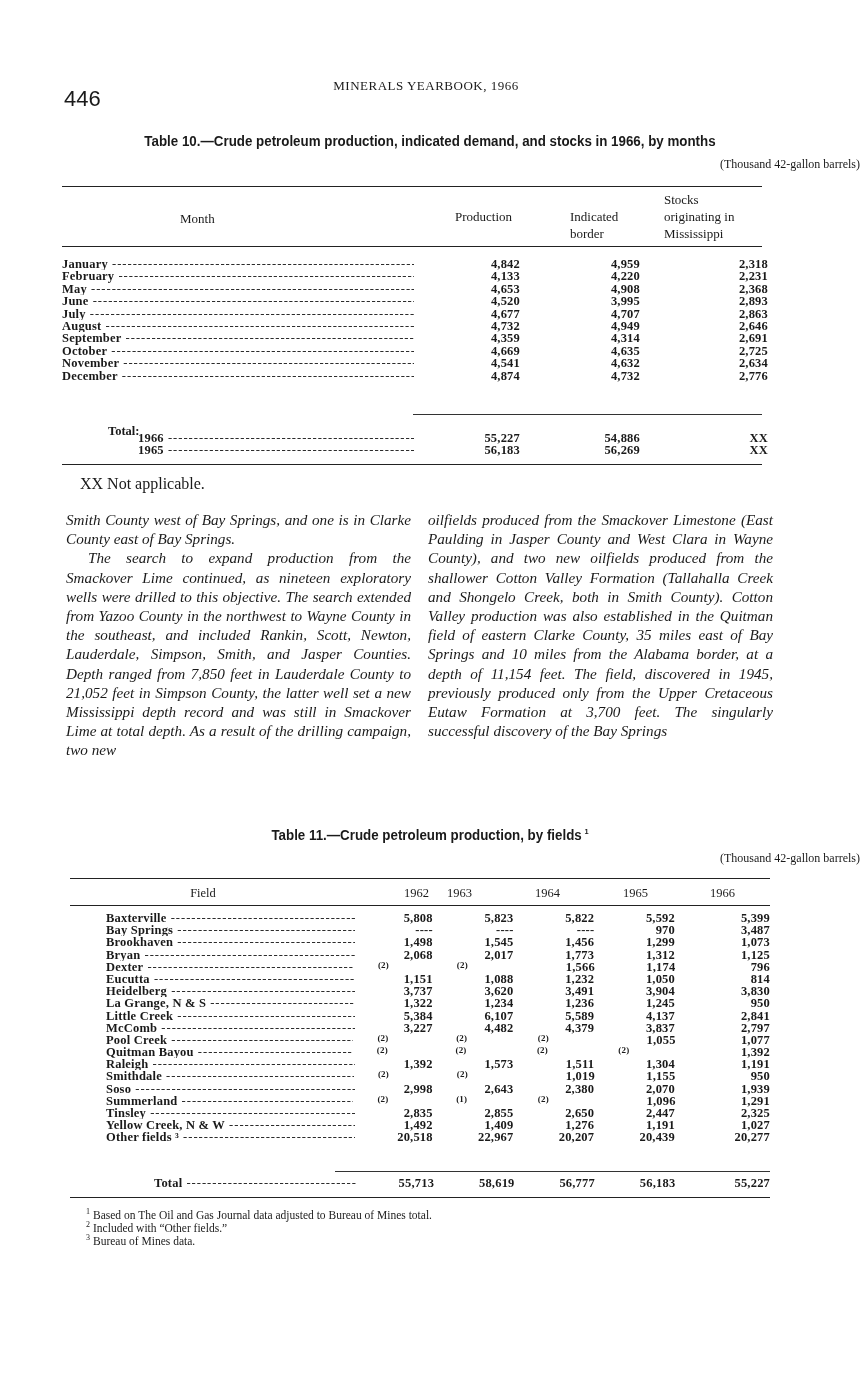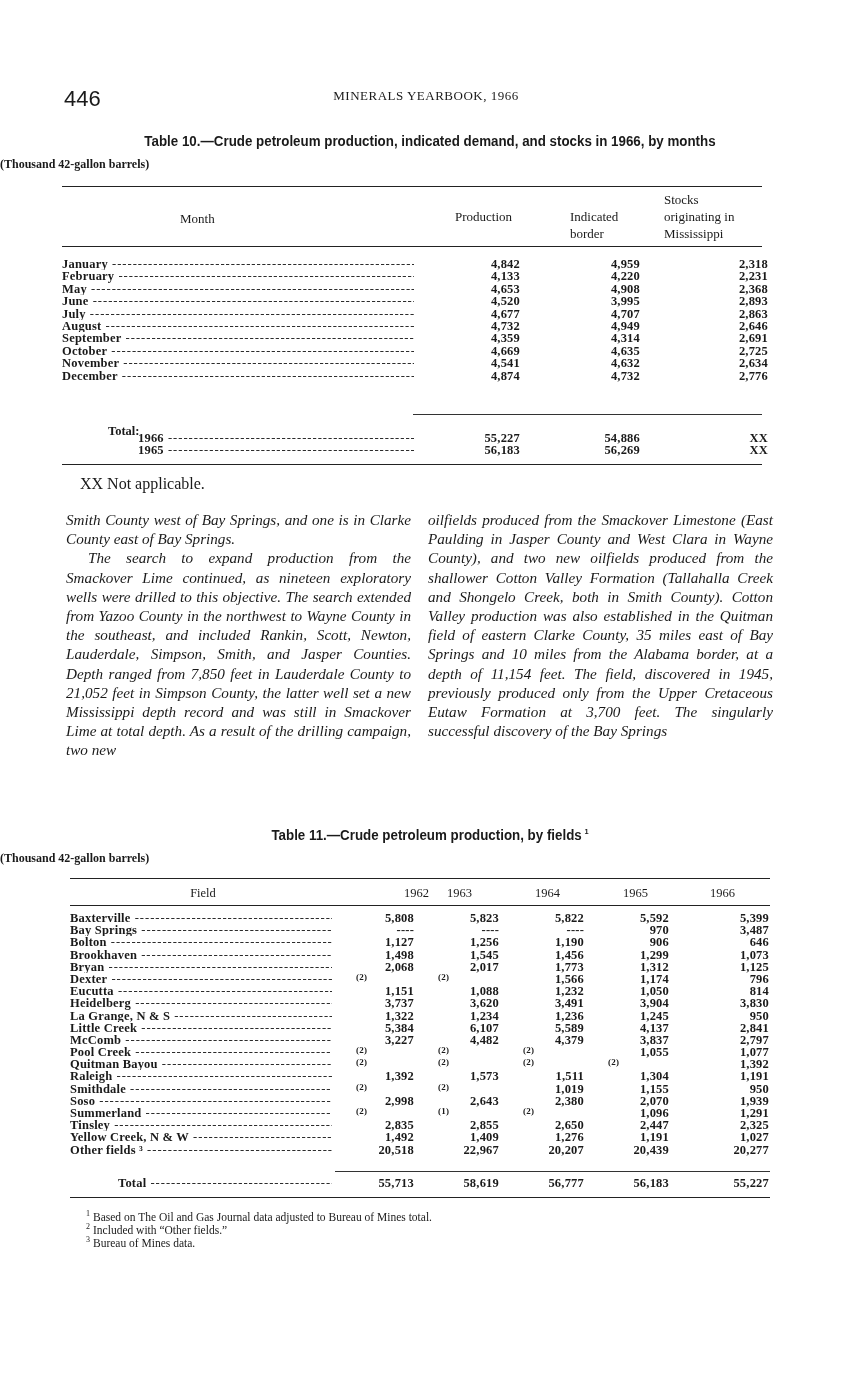--- a/index.html
+++ b/index.html
@@ -1,22 +1,22 @@
 <!DOCTYPE html>
 <html><head>
 <meta charset="utf-8">
 <style>
   html, body { margin: 0; padding: 0; background: #ffffff; }
   body { width: 860px; height: 1380px; position: relative; color: #1a1a1a; font-family: "Liberation Serif", "DejaVu Serif", serif; overflow: hidden; }
 
   .page-number { position: absolute; left: 64px; top: 86px; font-size: 22px; font-family: "Liberation Sans", sans-serif; }
-  .running-head { position: absolute; left: 0; width: 852px; top: 88px; text-align: center; font-size: 13px; letter-spacing: 0.5px; }
+  .running-head { position: absolute; left: 0; width: 852px; top: 78px; text-align: center; font-size: 13px; letter-spacing: 0.5px; }
 
   .tbl-title { position: absolute; left: 0; width: 860px; text-align: center; font-weight: bold; font-size: 14.5px; font-family: "Liberation Sans", sans-serif; transform: scaleX(0.92); }
-  .tbl-sub { position: absolute; left: 0; width: 860px; text-align: left; font-size: 12px; font-weight: bold; }
+  .tbl-sub { position: absolute; left: 0; width: 860px; text-align: right; font-size: 12px; }
   .rule { position: absolute; height: 0; border-top: 1.5px solid #222; }
   .rule.thin { border-top: 1px solid #333; }
 
   
   .t10-head { position: absolute; font-size: 13px; text-align: left; line-height: 17px; }
   .t10-rows { position: absolute; top: 258px; left: 62px; width: 706px; }
   .t10-row { display: flex; height: 12.4px; line-height: 12.4px; font-size: 12.5px; font-weight: bold; letter-spacing: 0.2px; }
   .t10-row .lbl { width: 352px; white-space: nowrap; overflow: hidden; }
   .t10-row .lbl::after { content: " ---------------------------------------------------------------------"; font-weight: normal; letter-spacing: 1px; }
   .t10-row .c1 { width: 106px; text-align: right; }
@@ -31,31 +31,31 @@
   
   .col { position: absolute; top: 510px; width: 345px; font-size: 15.2px; line-height: 19.2px; text-align: justify; font-family: "Liberation Serif", "DejaVu Serif", serif; }
   .col p { margin: 0; font-style: italic; }
   .col p.indent { text-indent: 22px; }
   .col-left { left: 66px; }
   .col-right { left: 428px; }
 
   
   .t11-head { position: absolute; top: 886px; font-size: 12.5px; }
   .t11-rows { position: absolute; top: 912px; left: 70px; width: 700px; }
-  .t11-row { display: flex; height: 12.2px; line-height: 12.2px; font-size: 12.5px; font-weight: bold; letter-spacing: 0.2px; }
+  .t11-row { display: flex; height: 12.2px; line-height: 12.2px; font-size: 12.5px; font-weight: bold; letter-spacing: 0.2px; margin-left: 36px; }
   .t11-row .lbl { width: 262px; white-space: nowrap; overflow: hidden; }
   .t11-row .lbl::after { content: " ---------------------------------------------------------------"; font-weight: normal; letter-spacing: 1px; }
   .t11-row .v { width: 85px; text-align: right; }
   .t11-row .v.n1 { width: 82px; }
   .t11-row .v.n5 { width: 100px; }
   .t11-row .v.note { text-align: left; padding-left: 24px; box-sizing: border-box; font-size: 9px; vertical-align: top; line-height: 9px; }
   .t11-total { position: absolute; top: 1177px; left: 70px; width: 700px; }
   .t11-total .t11-row .lbl { padding-left: 48px; width: 214px; }
 
-  .fn { position: absolute; left: 86px; font-size: 11.5px; line-height: 18px; }
+  .fn { position: absolute; left: 86px; font-size: 11.5px; line-height: 13px; }
   .fn sup { font-size: 8px; margin-right: 3px; }
 </style>
 </head>
 <body>
 
 <div class="page-number">446</div>
 <div class="running-head">MINERALS YEARBOOK, 1966</div>
 
 <div class="tbl-title" style="top:133px;">Table 10.—Crude petroleum production, indicated demand, and stocks in 1966, by months</div>
 <div class="tbl-sub" style="top:157px;">(Thousand 42-gallon barrels)</div>
@@ -189,28 +189,20 @@
     </div>
   <div class="t11-row">
       <span class="lbl">Bay Springs</span>
       <span class="v n1">----</span>
       <span class="v">----</span>
       <span class="v">----</span>
       <span class="v">970</span>
       <span class="v n5">3,487</span>
     </div>
   <div class="t11-row">
-      <span class="lbl">Bolton</span>
-      <span class="v n1">1,127</span>
-      <span class="v">1,256</span>
-      <span class="v">1,190</span>
-      <span class="v">906</span>
-      <span class="v n5">646</span>
-    </div>
-  <div class="t11-row">
       <span class="lbl">Brookhaven</span>
       <span class="v n1">1,498</span>
       <span class="v">1,545</span>
       <span class="v">1,456</span>
       <span class="v">1,299</span>
       <span class="v n5">1,073</span>
     </div>
   <div class="t11-row">
       <span class="lbl">Bryan</span>
       <span class="v n1">2,068</span>

